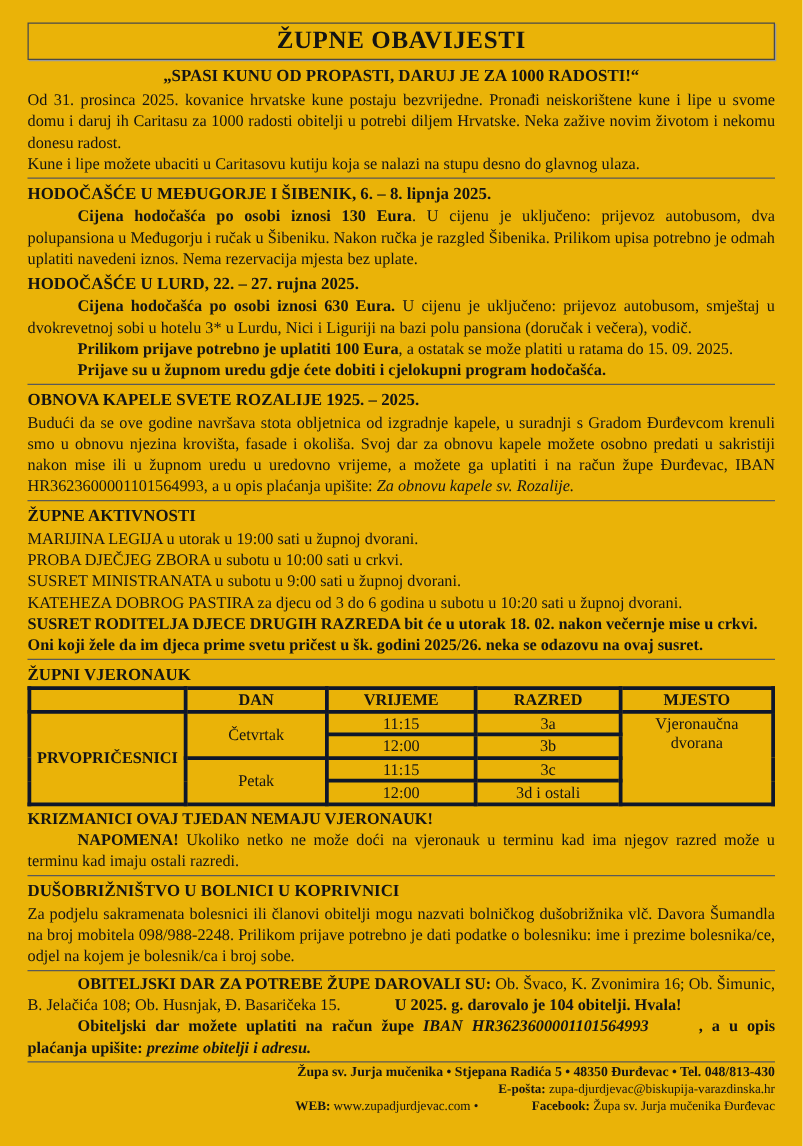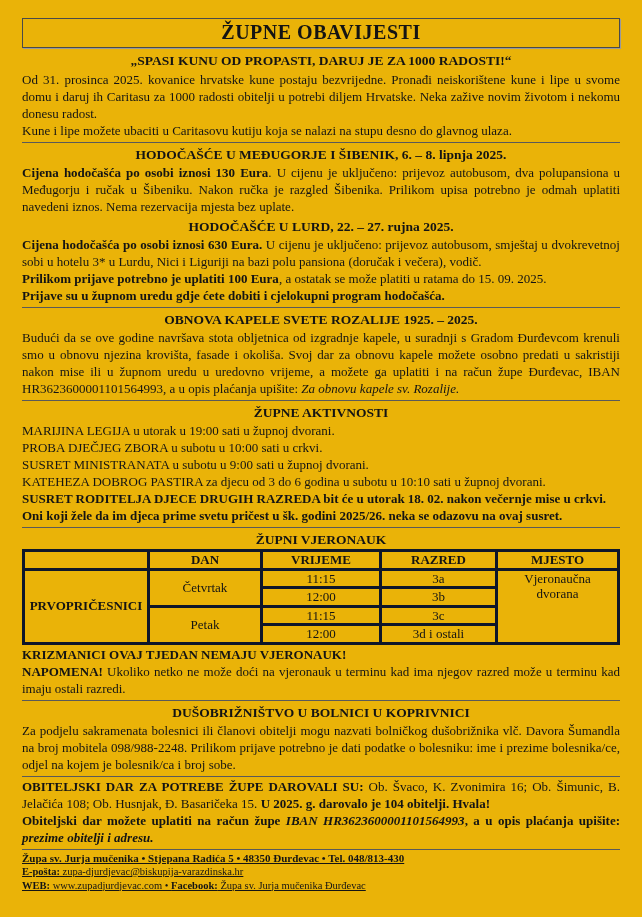--- a/index.html
+++ b/index.html
@@ -11,37 +11,37 @@
   }
   .title-box{
     border:1.5px solid #4a4a4a;
     box-shadow:1px 1px 0 #9a9a9a;
     text-align:center;font-weight:bold;font-size:20px;line-height:25px;
     padding:1px 0 2px 0;margin:0 0 4px 0;letter-spacing:.5px;
   }
   .subtitle{text-align:center;font-weight:bold;font-size:13.5px;line-height:17px;margin:2px 0 2px 0;}
   .body-p{margin:0;font-size:13px;line-height:17px;text-align:justify;}
   .left{text-align:left;}
-  .sec-heading{text-align:center;font-weight:bold;font-size:13.5px;line-height:17px;margin:3px 0 1px 0;}
+  .sec-heading{font-weight:bold;font-size:13.5px;line-height:17px;margin:3px 0 1px 0;}
   .rule{border:none;border-top:1px solid #5a5a5a;margin:3px 0 1px 0;}
-  .b{font-weight:bold;}
+  .b{font-weight:bold;margin-left:40px;}
   .i{font-style:italic;}
   .bi{font-weight:bold;font-style:italic;}
   .act-line{margin:0;font-size:13px;line-height:17px;}
   table.vj{
     width:100%;border-collapse:collapse;table-layout:fixed;
     font-size:13px;margin:1px 0 1px 0;border:2px solid #222;
   }
   table.vj th,table.vj td{
     border:3px solid #0f172a;text-align:center;padding:0 2px;line-height:15.5px;
   }
   table.vj th{font-weight:bold;}
   td.place-cell{vertical-align:top;}
   td.place-cell span{display:inline-block;max-width:92px;}
-  .footer{margin-top:2px;text-align:left;font-size:10.5px;line-height:13.5px;text-decoration:underline;}
+  .footer{margin-top:2px;text-align:right;font-size:10.5px;line-height:13.5px;}
   .footer .l1{font-size:11px;font-weight:bold;}
 </style>
 </head>
 <body>
 
 <div class="page">
 
   <div class="title-box">ŽUPNE OBAVIJESTI</div>
 
   <div class="subtitle">„SPASI KUNU OD PROPASTI, DARUJ JE ZA 1000 RADOSTI!“</div>
@@ -62,21 +62,21 @@
 
   <div class="sec-heading">OBNOVA KAPELE SVETE ROZALIJE 1925. – 2025.</div>
   <p class="body-p"><span>Budući da se ove godine navršava stota obljetnica od izgradnje kapele, u suradnji s Gradom Đurđevcom krenuli smo u obnovu njezina krovišta, fasade i okoliša. Svoj dar za obnovu kapele možete osobno predati u sakristiji nakon mise ili u župnom uredu u uredovno vrijeme, a možete ga uplatiti i na račun župe Đurđevac, IBAN HR3623600001101564993, a u opis plaćanja upišite: </span><span class="i">Za obnovu kapele sv. Rozalije.</span></p>
 
   <hr class="rule">
 
   <div class="sec-heading">ŽUPNE AKTIVNOSTI</div>
   <p class="act-line">MARIJINA LEGIJA u utorak u 19:00 sati u župnoj dvorani.</p>
   <p class="act-line">PROBA DJEČJEG ZBORA u subotu u 10:00 sati u crkvi.</p>
   <p class="act-line">SUSRET MINISTRANATA u subotu u 9:00 sati u župnoj dvorani.</p>
-  <p class="act-line">KATEHEZA DOBROG PASTIRA za djecu od 3 do 6 godina u subotu u 10:10 sati u župnoj dvorani.</p>
+  <p class="act-line">KATEHEZA DOBROG PASTIRA za djecu od 3 do 6 godina u subotu u 10:20 sati u župnoj dvorani.</p>
   <p class="act-line b">SUSRET RODITELJA DJECE DRUGIH RAZREDA bit će u utorak 18. 02. nakon večernje mise u crkvi.</p>
   <p class="act-line b">Oni koji žele da im djeca prime svetu pričest u šk. godini 2025/26. neka se odazovu na ovaj susret.</p>
 
   <hr class="rule">
 
   <div class="sec-heading">ŽUPNI VJERONAUK</div>
 
   <table class="vj">
     <colgroup>
       <col style="width:21%">

